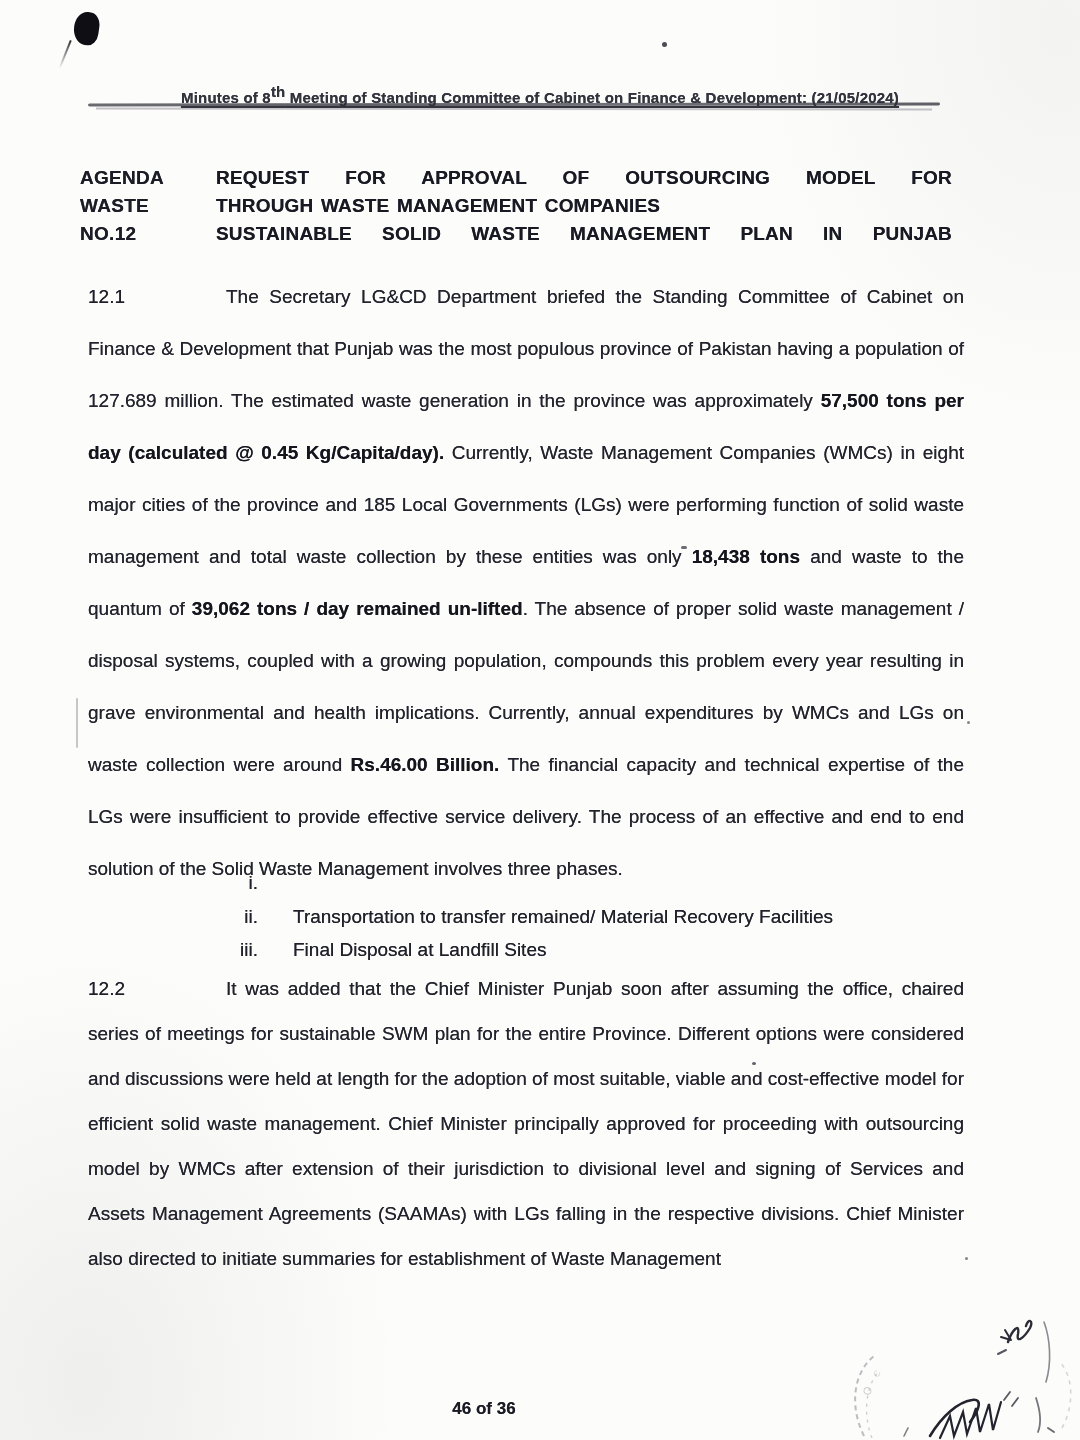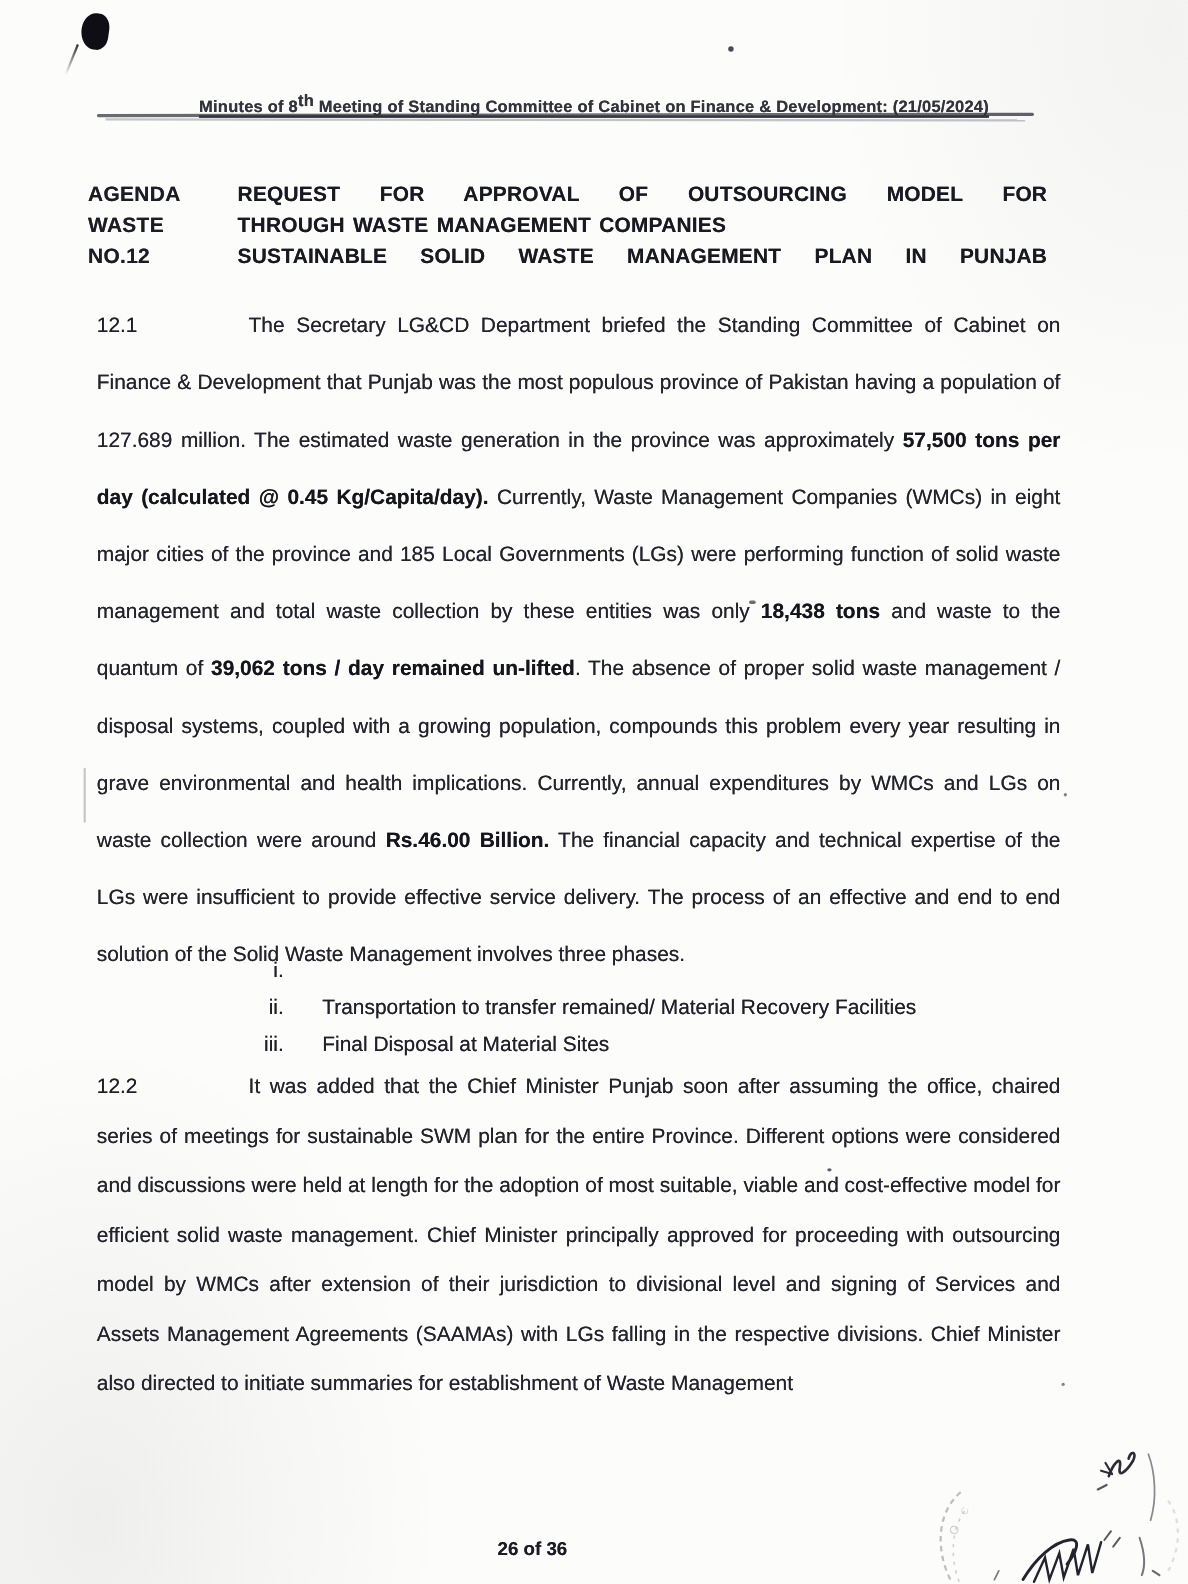--- a/index.html
+++ b/index.html
@@ -136,29 +136,29 @@
   <div class="phase-list ink">
     <div class="phase-row">
       <span class="phase-num">i.</span>
     </div>
     <div class="phase-row">
       <span class="phase-num">ii.</span>
       <span>Transportation to transfer remained/ Material Recovery Facilities</span>
     </div>
     <div class="phase-row">
       <span class="phase-num">iii.</span>
-      <span>Final Disposal at Material Sites</span>
+      <span>Final Disposal at Landfill Sites</span>
     </div>
   </div>
 
   <div class="para p122 ink">
     <span class="para-num">12.2</span><span><span>It was added that the Chief Minister Punjab soon after assuming the office, chaired series of meetings for sustainable SWM plan for the entire Province. Different options were considered and discussions were held at length for the adoption of most suitable, viable and cost-effective model for efficient solid waste management. Chief Minister principally approved for proceeding with outsourcing model by WMCs after extension of their jurisdiction to divisional level and signing of Services and Assets Management Agreements (SAAMAs) with LGs falling in the respective divisions. Chief Minister also directed to initiate summaries for establishment of Waste Management</span></span>
   </div>
 
-  <div class="doc-footer ink">26 of 36</div>
+  <div class="doc-footer ink">46 of 36</div>
 
   <svg class="sig-svg" width="268" height="162" viewBox="0 0 268 162">
 
     <g stroke="#5f5f70" fill="none" opacity="0.40">
       <path d="M52 158 C 38 130, 40 96, 62 78" stroke-width="2" stroke-dasharray="5 4"></path>
       <path d="M60 160 C 52 140, 52 112, 66 94" stroke-width="1.4" stroke-dasharray="3 5" opacity="0.7"></path>
       <path d="M250 150 C 262 128, 262 100, 248 84" stroke-width="1.6" stroke-dasharray="4 5" opacity="0.6"></path>
       <text x="58" y="118" font-size="11" fill="#6a6a7a" stroke="none" opacity="0.8" transform="rotate(-75 58 118)" font-family="'Liberation Sans',sans-serif">O</text>
       <text x="66" y="100" font-size="9" fill="#6a6a7a" stroke="none" opacity="0.6" transform="rotate(-60 66 100)" font-family="'Liberation Sans',sans-serif">C</text>
     </g>

